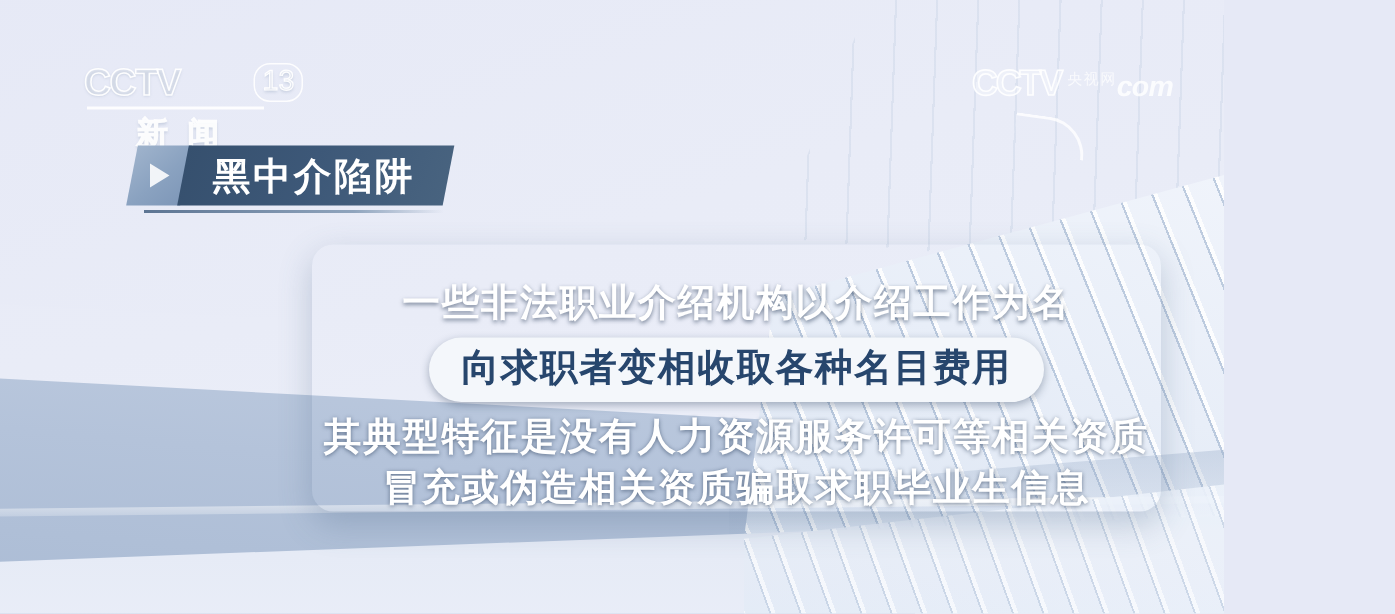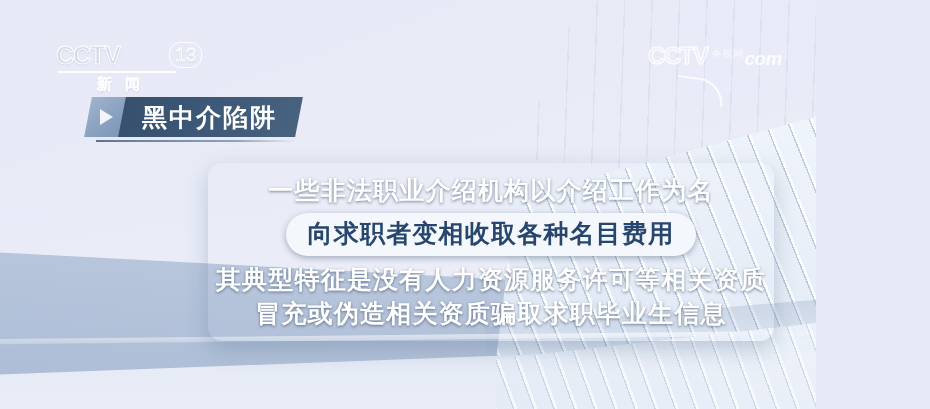--- a/index.html
+++ b/index.html
@@ -114,21 +114,21 @@
   }
   .cctv-13{
     font-size:19px;font-weight:400;line-height:1;padding:2px 5px 3px 5px;
     border:1.6px solid rgba(255,255,255,.9);border-radius:11px;
     color:rgba(255,255,255,.35);margin-left:41px;-webkit-text-stroke:.8px rgba(255,255,255,.95);
   }
   .cctv-underline{
     height:1.6px;background:rgba(255,255,255,.9);margin:3px 0 2px 2px;width:118px;
   }
   .cctv-sub{
-    font-size:15px;letter-spacing:13px;text-align:center;padding-left:10px;
+    font-size:21px;letter-spacing:13px;text-align:center;padding-left:10px;
     color:rgba(255,255,255,.30);-webkit-text-stroke:.7px rgba(255,255,255,.9);
     font-weight:700;
   }
 
   
   .wm{
     position:absolute;right:34px;top:44px;user-select:none;
     color:rgba(255,255,255,.92);text-align:left;
   }
   .wm-row{display:flex;align-items:flex-end;gap:4px;}
@@ -181,21 +181,21 @@
     overflow:hidden;
   }
   .panel-inner{position:relative;width:100%;height:100%;
     display:flex;flex-direction:column;align-items:center;justify-content:flex-start;
     padding-top:7px;box-sizing:border-box;}
   .line{
     color:#ffffff;font-size:25px;font-weight:700;letter-spacing:1.2px;
     white-space:nowrap;line-height:1.32;
     text-shadow:0 1px 3px rgba(20,40,70,.55);
   }
-  .line.l1{margin-top:4px;}
+  .line.l1{margin-top:16px;}
   .pill{
     margin:6px 0 5px 0;background:#f4f7fb;border-radius:22px;
     padding:4px 22px 6px 22px;box-shadow:0 2px 6px rgba(25,45,75,.35);
   }
   .pill .line{color:#27466d;text-shadow:none;letter-spacing:1.2px;}
   .line.l3{margin-top:2px;}
   .line.l4{margin-top:1px;}
 </style>
 </head>
 <body>

